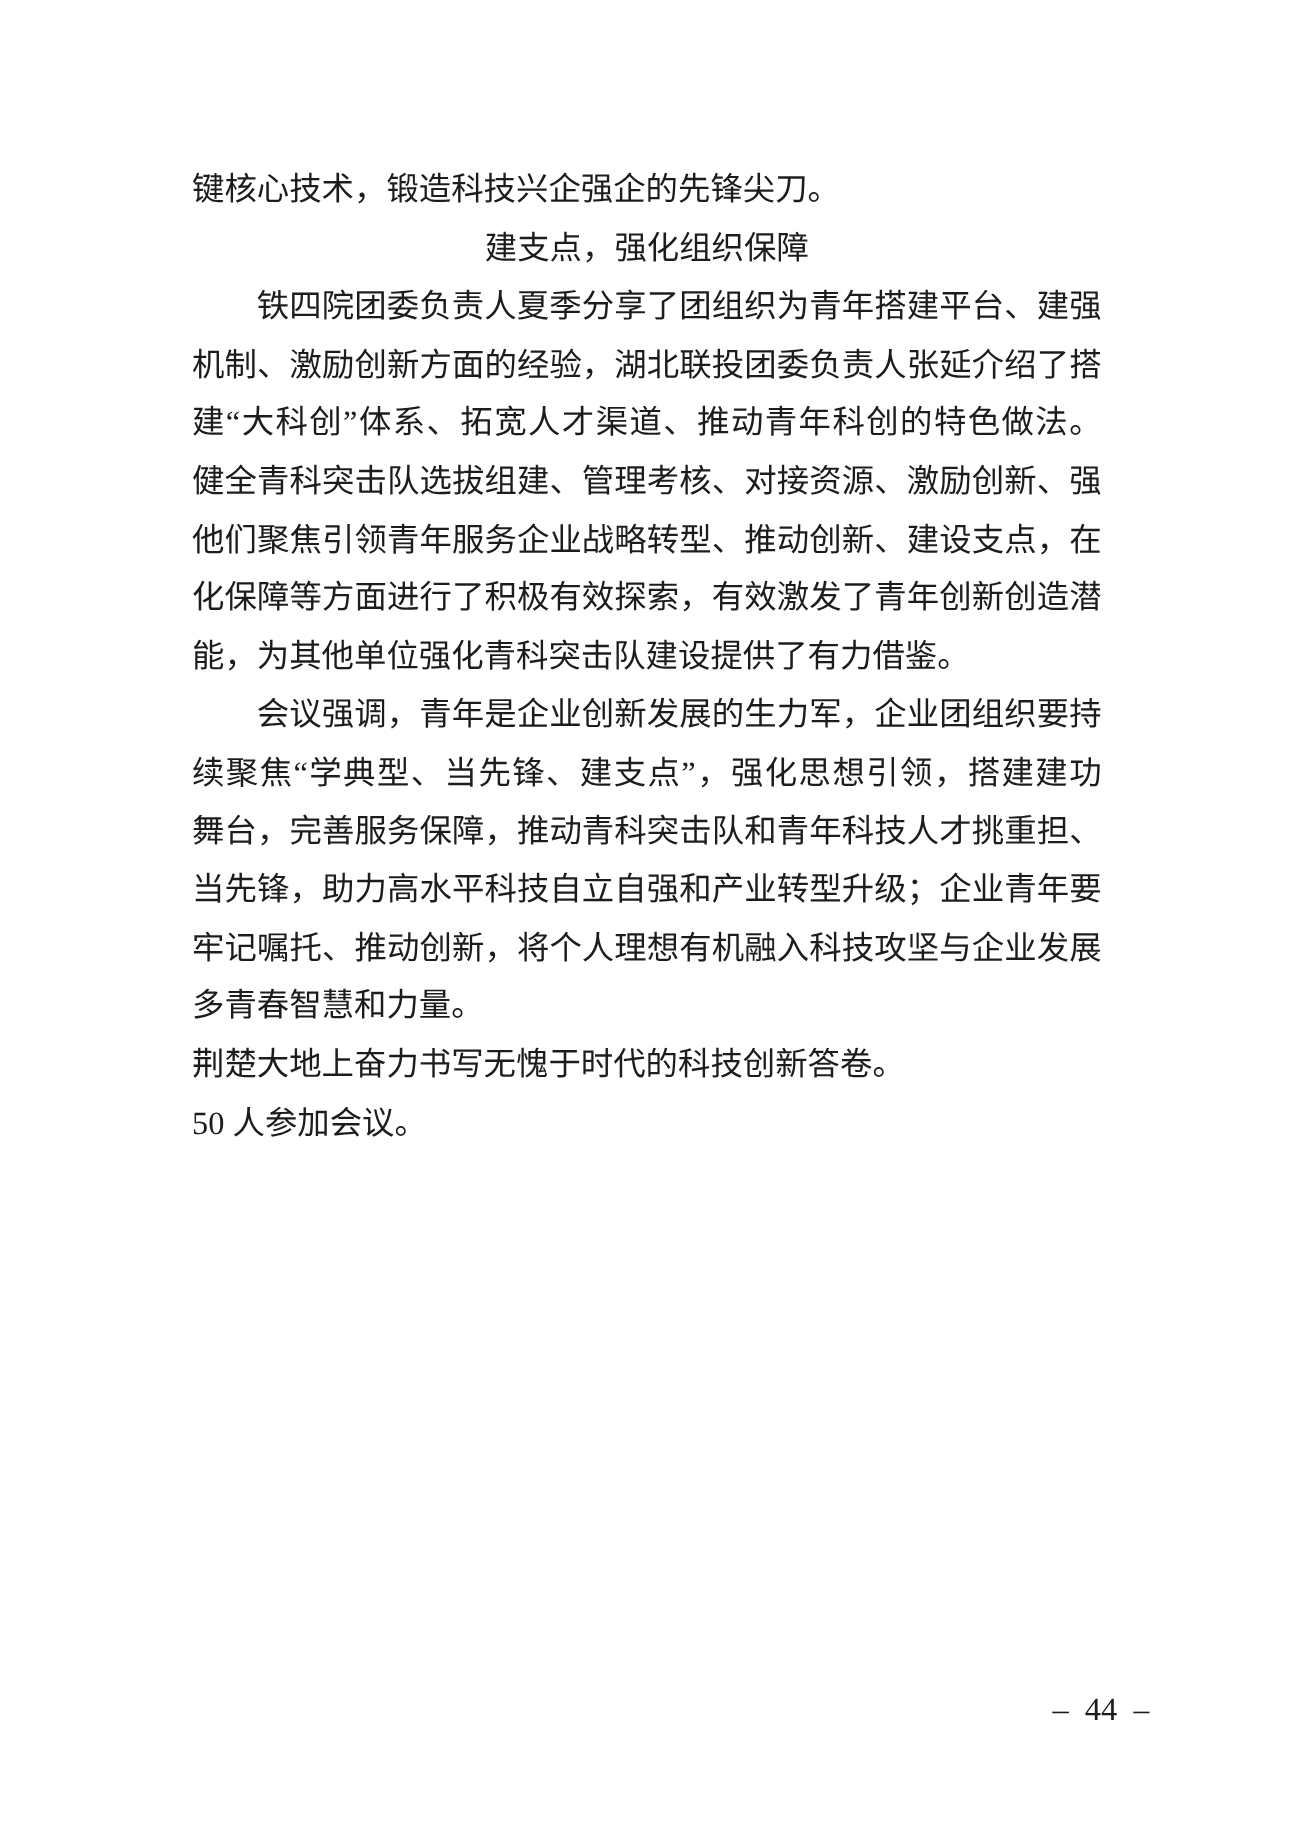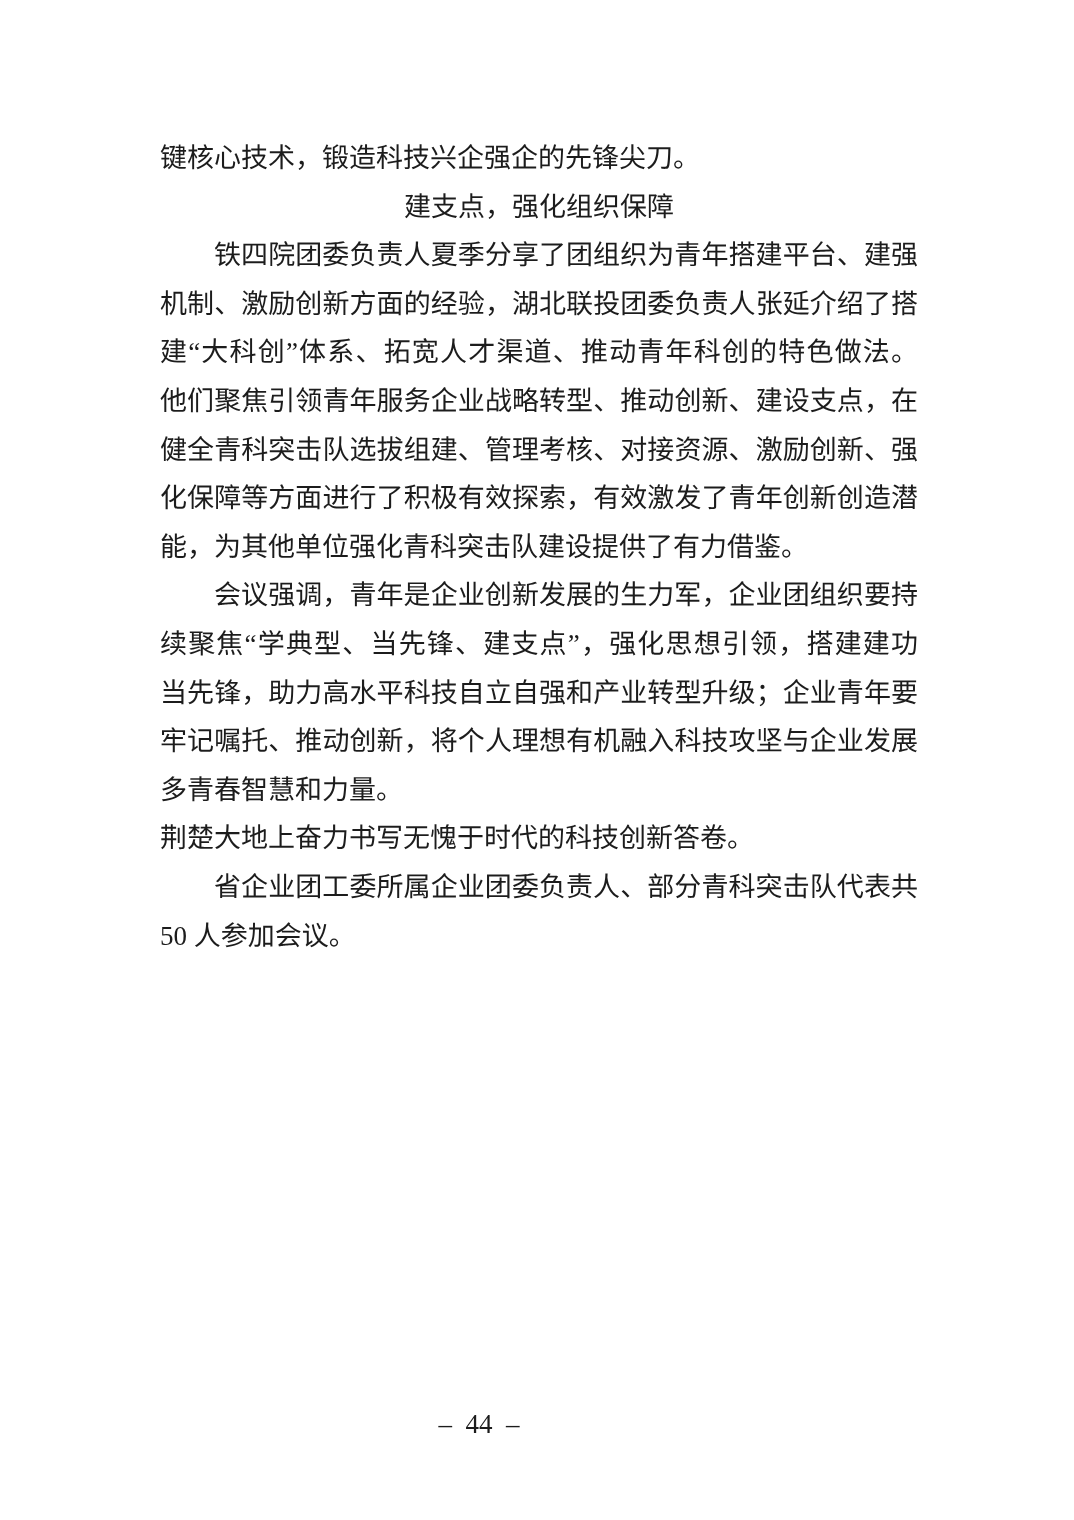--- a/index.html
+++ b/index.html
@@ -40,44 +40,44 @@
     text-align-last: center;
   }
   .line.indent {
     text-indent: 2em;
   }
   .page-number {
     position: absolute;
     left: 0;
     top: 1404px;
     width: 100%;
-    text-align: center;
+    text-align: right;
     font-size: 27px;
     line-height: 40px;
     word-spacing: 0.25em;
     color: #1c1c1c;
   }
 </style>
 </head>
 <body>
 
 <div class="page">
   <div class="content">
       <div class="line block-end">键核心技术，锻造科技兴企强企的先锋尖刀。</div>
       <div class="line heading">建支点，强化组织保障</div>
       <div class="line indent">铁四院团委负责人夏季分享了团组织为青年搭建平台、建强</div>
       <div class="line">机制、激励创新方面的经验，湖北联投团委负责人张延介绍了搭</div>
       <div class="line">建“大科创”体系、拓宽人才渠道、推动青年科创的特色做法。</div>
+      <div class="line">健全青科突击队选拔组建、管理考核、对接资源、激励创新、强</div>
       <div class="line">他们聚焦引领青年服务企业战略转型、推动创新、建设支点，在</div>
-      <div class="line">健全青科突击队选拔组建、管理考核、对接资源、激励创新、强</div>
       <div class="line">化保障等方面进行了积极有效探索，有效激发了青年创新创造潜</div>
       <div class="line block-end">能，为其他单位强化青科突击队建设提供了有力借鉴。</div>
       <div class="line indent">会议强调，青年是企业创新发展的生力军，企业团组织要持</div>
       <div class="line">续聚焦“学典型、当先锋、建支点”，强化思想引领，搭建建功</div>
+      <div class="line">舞台，完善服务保障，推动青科突击队和青年科技人才挑重担、</div>
       <div class="line">当先锋，助力高水平科技自立自强和产业转型升级；企业青年要</div>
       <div class="line">牢记嘱托、推动创新，将个人理想有机融入科技攻坚与企业发展</div>
       <div class="line block-end">多青春智慧和力量。</div>
       <div class="line block-end">荆楚大地上奋力书写无愧于时代的科技创新答卷。</div>
-      <div class="line indent">省企业团工委所属企业团委负责人、部分青科突击队代表共</div>
       <div class="line block-end">50 人参加会议。</div>
     </div>
   <div class="page-number">– 44 –</div>
 </div>
 
 </body></html>

